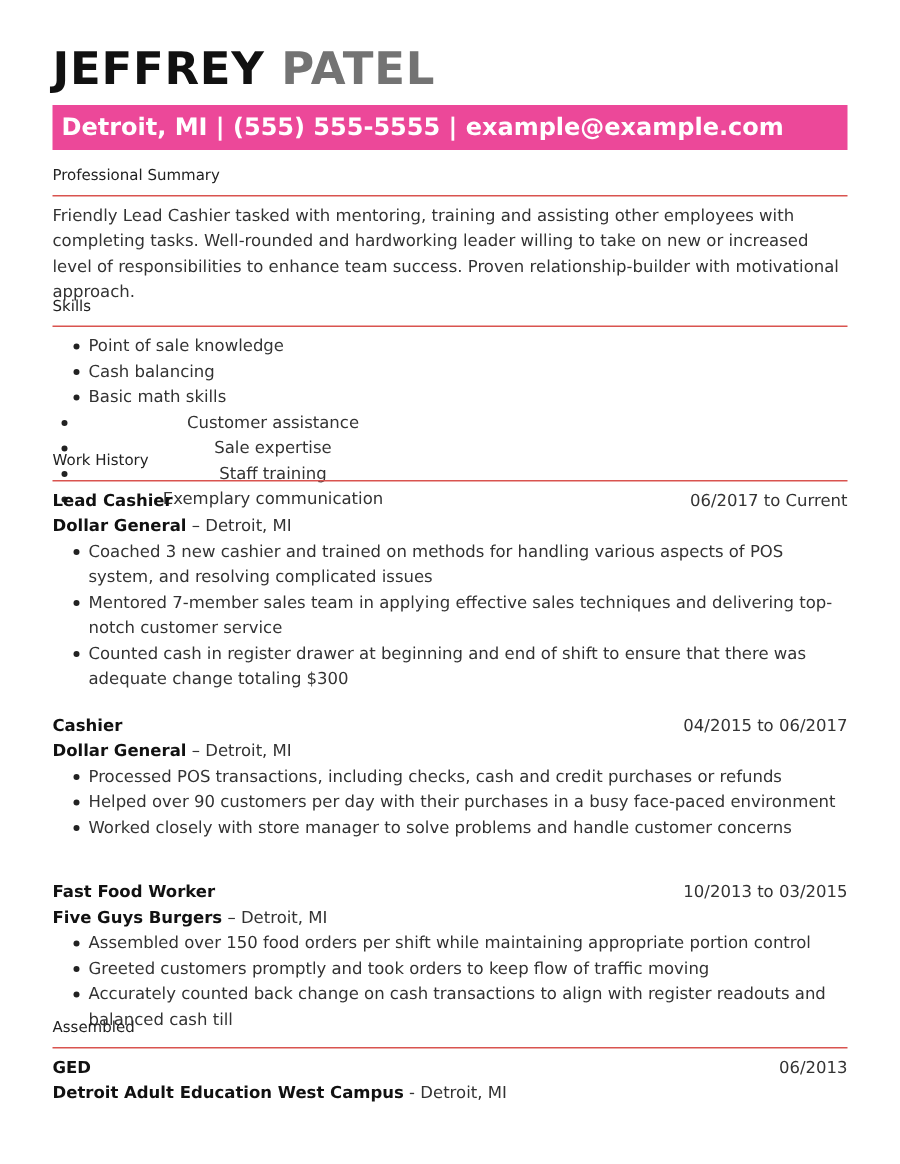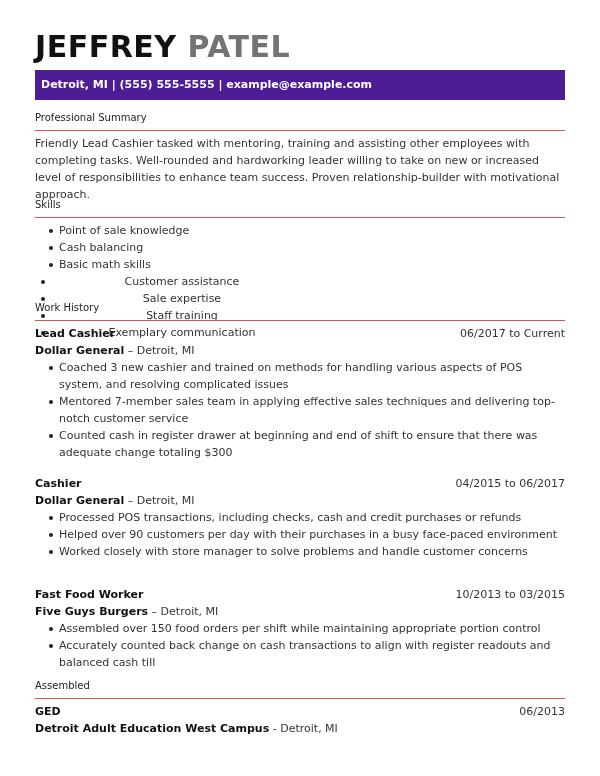--- a/index.html
+++ b/index.html
@@ -1,20 +1,20 @@
 <!DOCTYPE html>
 <html><head>
 <meta charset="utf-8">
 <style>
   html, body { margin: 0; padding: 0; background: #ffffff; }
   body { width: 600px; height: 776px; overflow: hidden; font-family: "DejaVu Sans", sans-serif; color: #333; position: relative; }
   .page { position: absolute; left: 35px; top: 0; width: 530px; }
   .name { position: absolute; top: 29px; left: 0; font-family: "DejaVu Sans", sans-serif; font-weight: bold; font-size: 30px; letter-spacing: 0.5px; line-height: 36px; color: #111; white-space: nowrap; }
   .name .last { color: #737373; }
-  .contact-bar { position: absolute; top: 70px; left: 0; width: 530px; height: 30px; background: #4c1d95; color: #fff; font-size: 11px; font-weight: bold; line-height: 30px; padding-left: 6px; box-sizing: border-box; white-space: nowrap; }
+  .contact-bar { position: absolute; top: 70px; left: 0; width: 530px; height: 30px; background: #ec4899; color: #fff; font-size: 16px; font-weight: bold; line-height: 30px; padding-left: 6px; box-sizing: border-box; white-space: nowrap; }
   .section { position: absolute; left: 0; width: 530px; }
   .section-title { font-size: 10px; color: #222; line-height: 20px; padding-bottom: 2px; border-bottom: 1.5px solid #d9534f; }
   .para { font-size: 11px; line-height: 17px; color: #333; margin-top: 4px; }
   .skills { display: flex; margin-top: 4px; flex-direction: column; }
   .skills ul { list-style: none; margin: 0; padding: 0 0 0 14px; width: 272px; }
   .skills ul + ul { padding-left: 6px; text-align: center; }
   li.b { font-size: 11px; line-height: 17px; color: #333; position: relative; padding-left: 10px; }
   li.b::before { content: ""; position: absolute; left: 0; top: 7px; width: 4px; height: 4px; border-radius: 50%; background: #222; }
   .job { margin-top: 4px; }
   .job-head { display: flex; justify-content: space-between; font-size: 11px; line-height: 17px; }
@@ -88,20 +88,21 @@
     </div>
 
     <div class="job" style="margin-top:26px;">
       <div class="job-head">
         <span class="job-title">Fast Food Worker</span>
         <span class="job-dates">10/2013 to 03/2015</span>
       </div>
       <div class="job-company"><b>Five Guys Burgers</b><span> – Detroit, MI</span></div>
       <ul>
         <li class="b">Assembled over 150 food orders per shift while maintaining appropriate portion control</li>
+        <li class="b">Greeted customers promptly and took orders to keep flow of traffic moving</li>
         <li class="b">Accurately counted back change on cash transactions to align with register readouts and balanced cash till</li>
       </ul>
     </div>
   </div>
 
   <div class="section" style="top:676px;">
     <div class="section-title">Assembled</div>
     <div class="job">
       <div class="job-head">
         <span class="job-title">GED</span>

